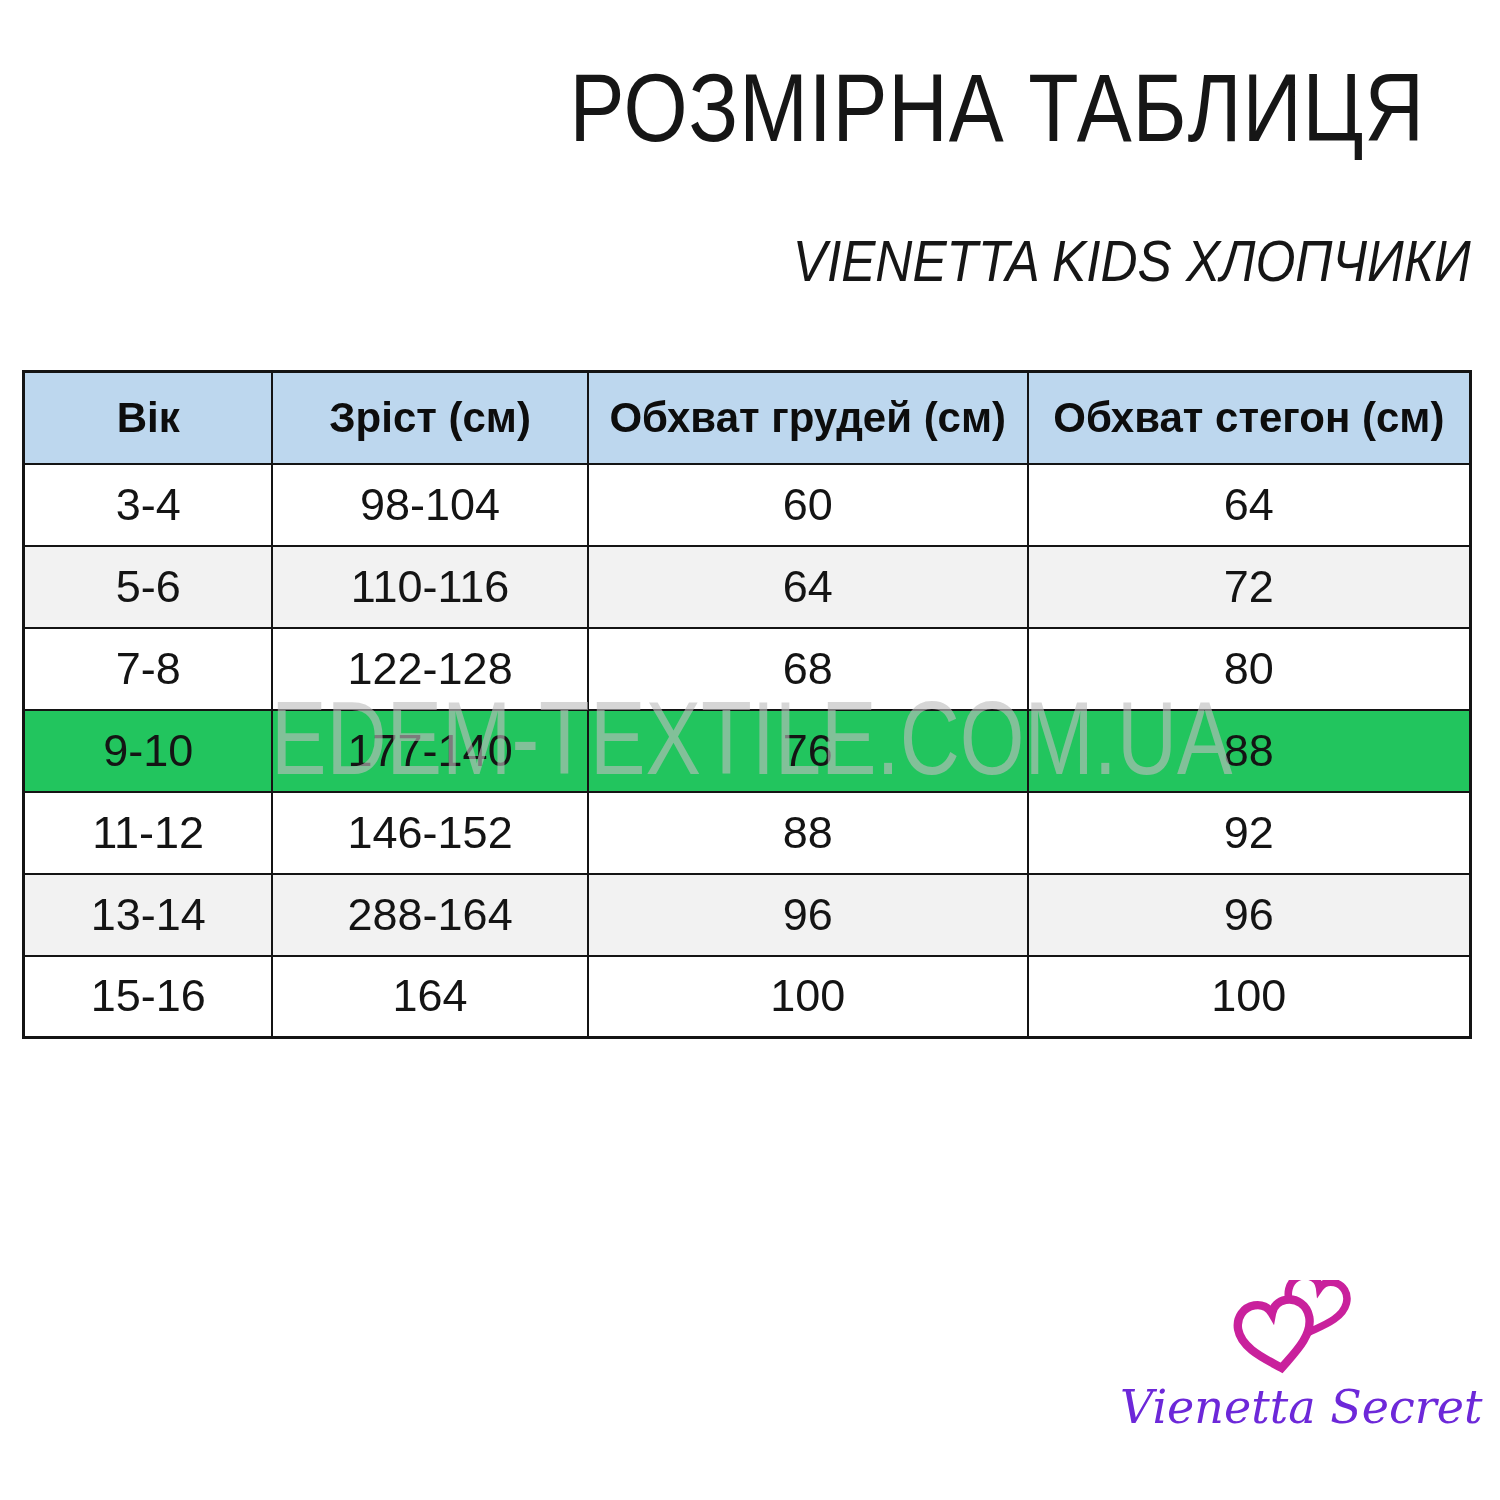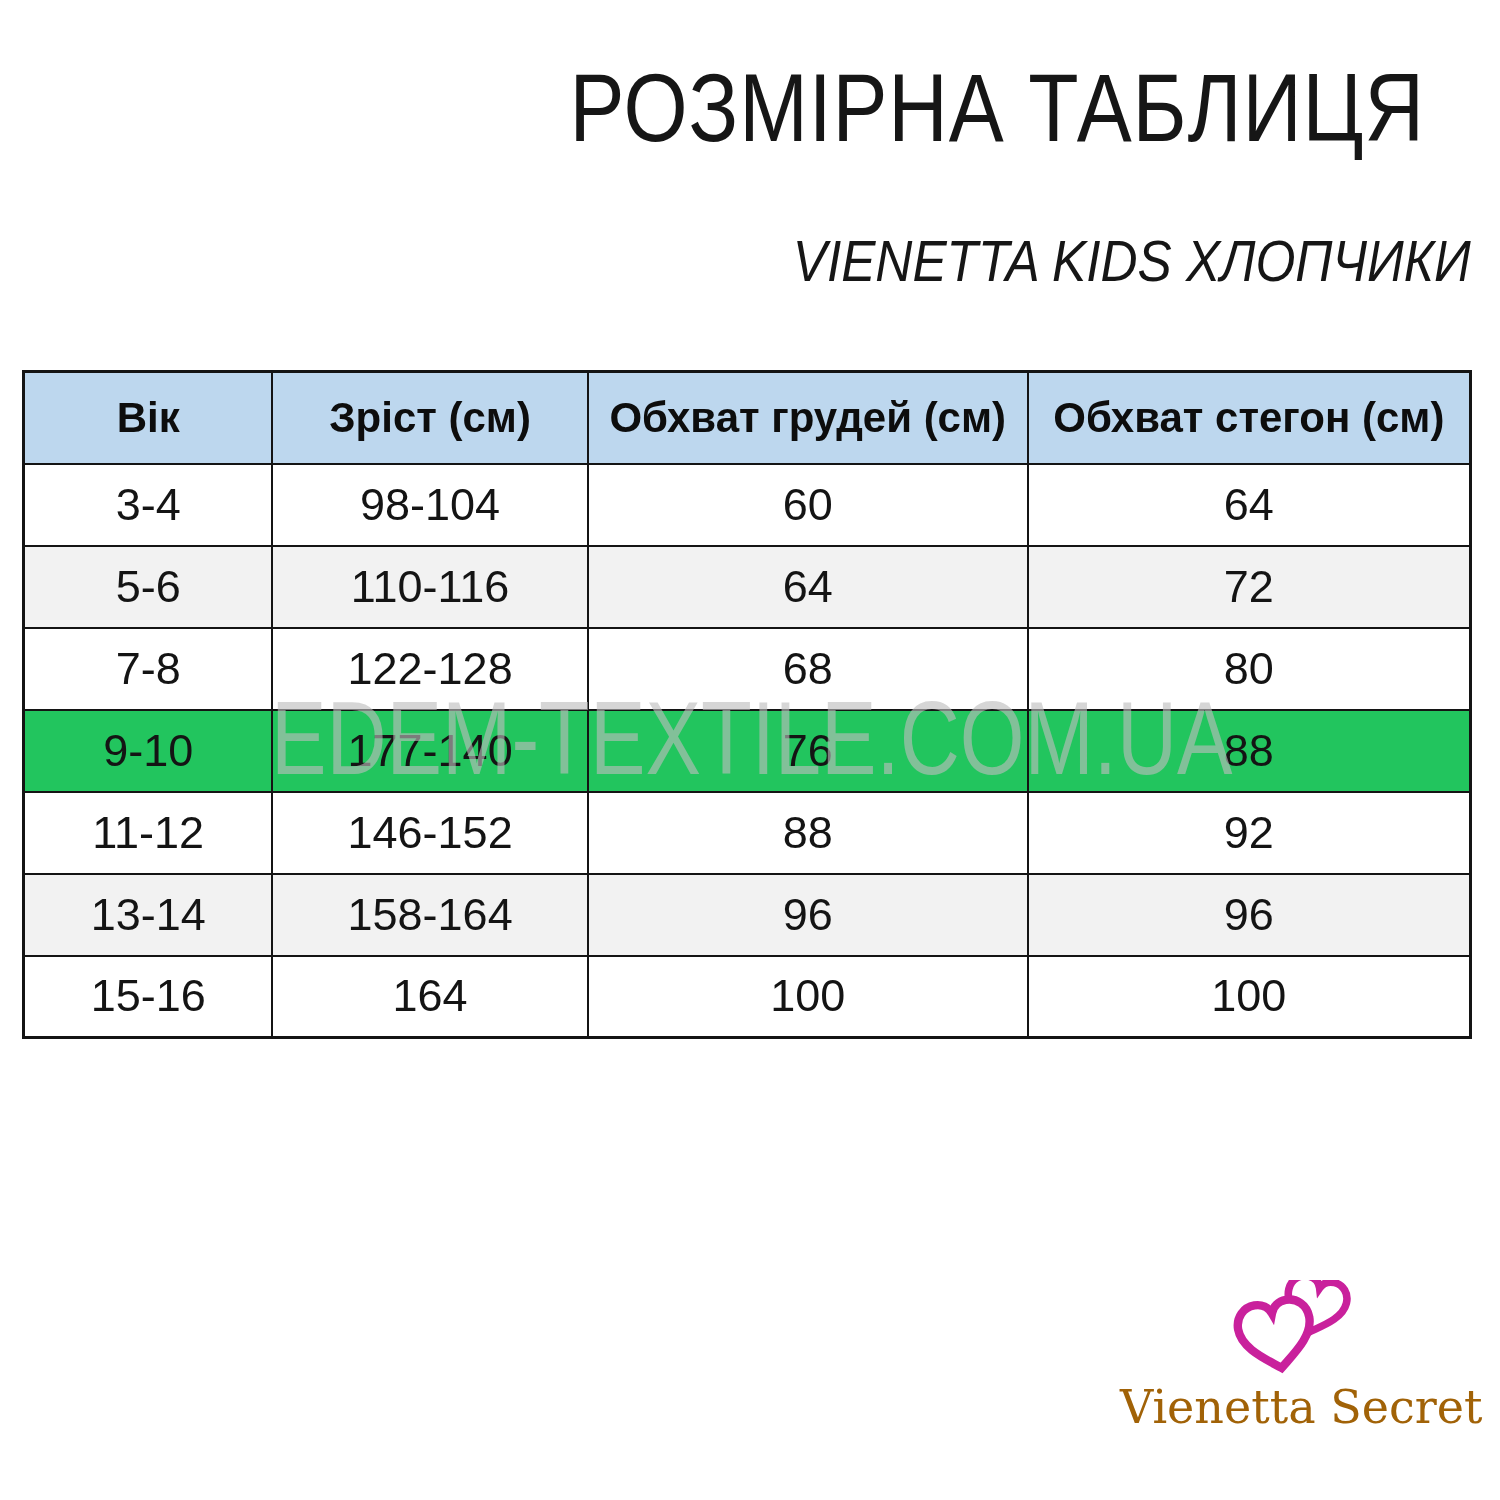--- a/index.html
+++ b/index.html
@@ -106,22 +106,23 @@
   .logo-hearts {
     display: block;
     margin: 0 auto;
     width: 150px;
     height: 106px;
   }
   .logo-text {
     display: block;
     margin-top: -6px;
     font-family: "DejaVu Serif", serif;
+    font-style: italic;
     font-size: 46px;
-    color: #a16207;
+    color: #6d28d9;
     white-space: nowrap;
   }
 </style>
 </head>
 <body>
 
 <div id="page">
 
   <div class="title-wrap">
     <span class="title">РОЗМІРНА ТАБЛИЦЯ</span>
@@ -172,21 +173,21 @@
           <td>88</td>
         </tr>
         <tr style="background: rgb(255, 255, 255);">
           <td>11-12</td>
           <td>146-152</td>
           <td>88</td>
           <td>92</td>
         </tr>
         <tr style="background: rgb(242, 242, 242);">
           <td>13-14</td>
-          <td>158-164</td>
+          <td>288-164</td>
           <td>96</td>
           <td>96</td>
         </tr>
         <tr style="background: rgb(255, 255, 255);">
           <td>15-16</td>
           <td>164</td>
           <td>100</td>
           <td>100</td>
         </tr>
       </tbody>

